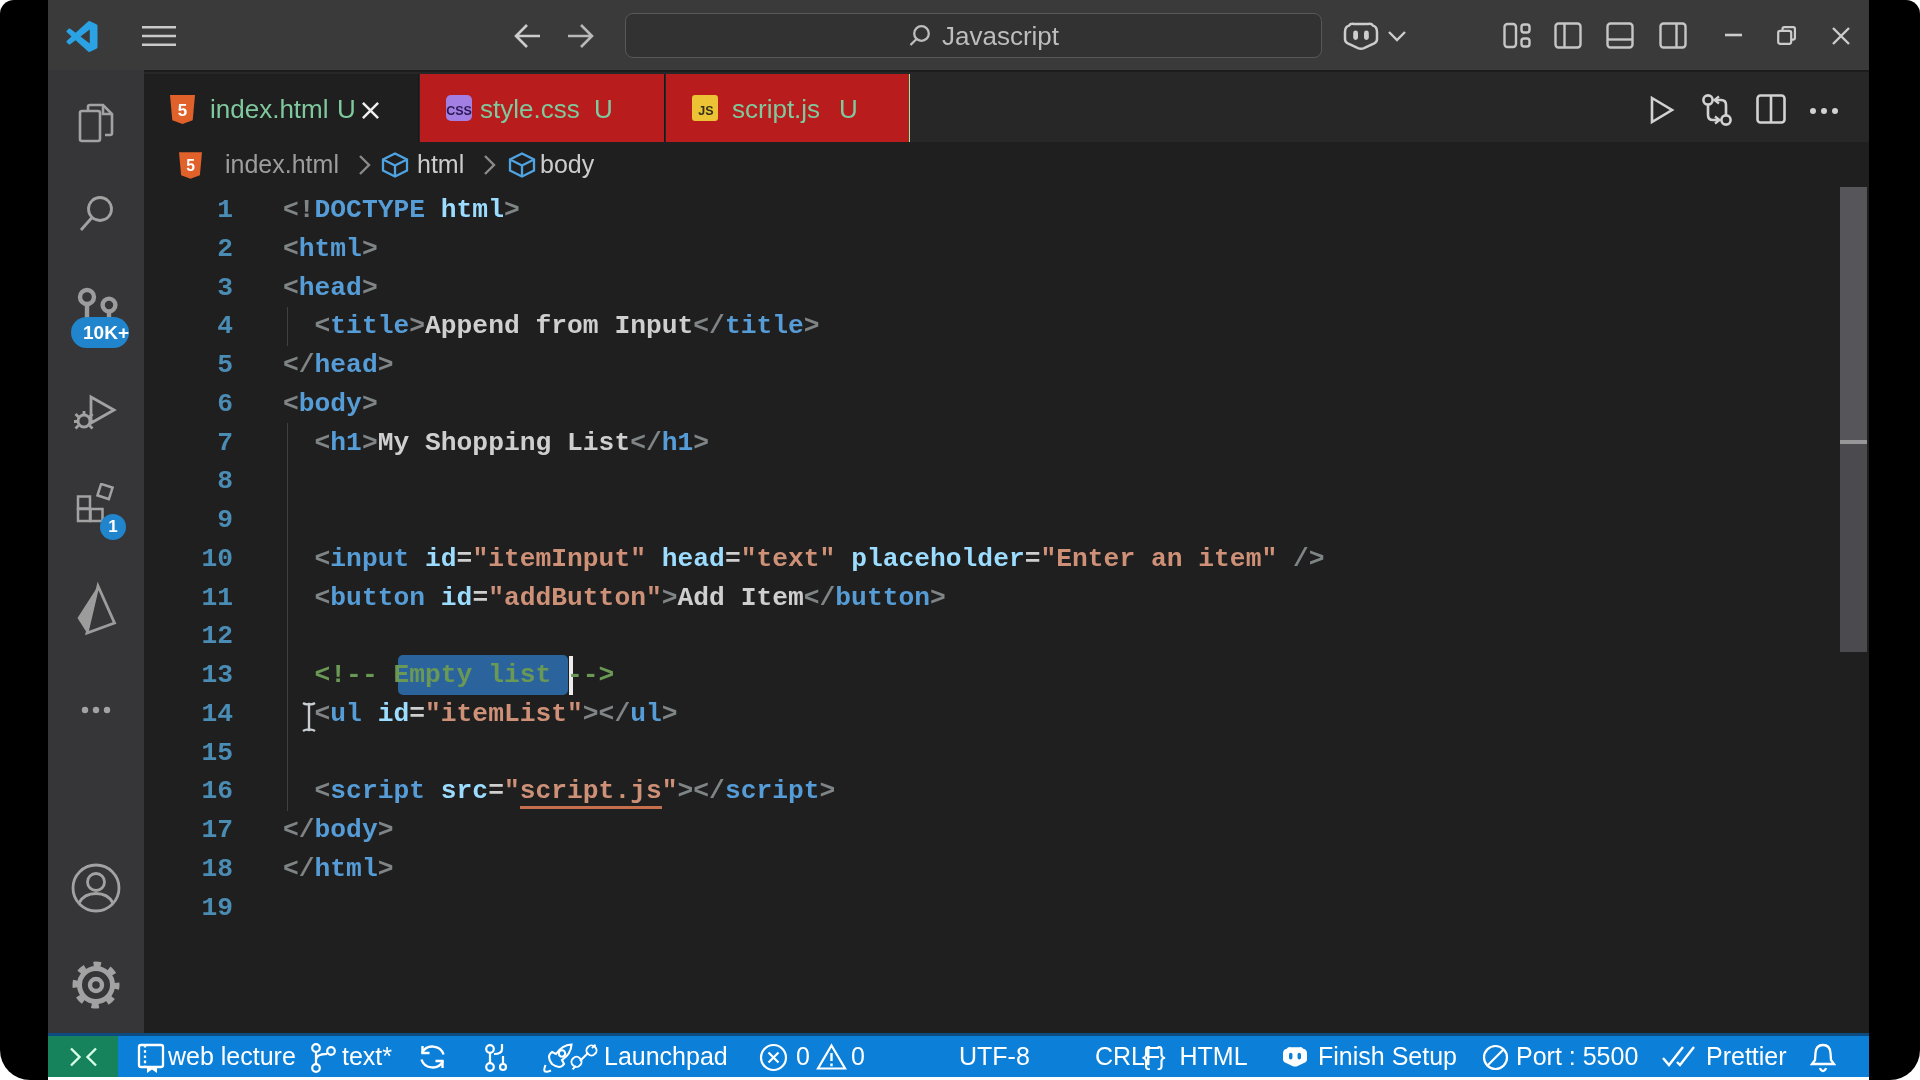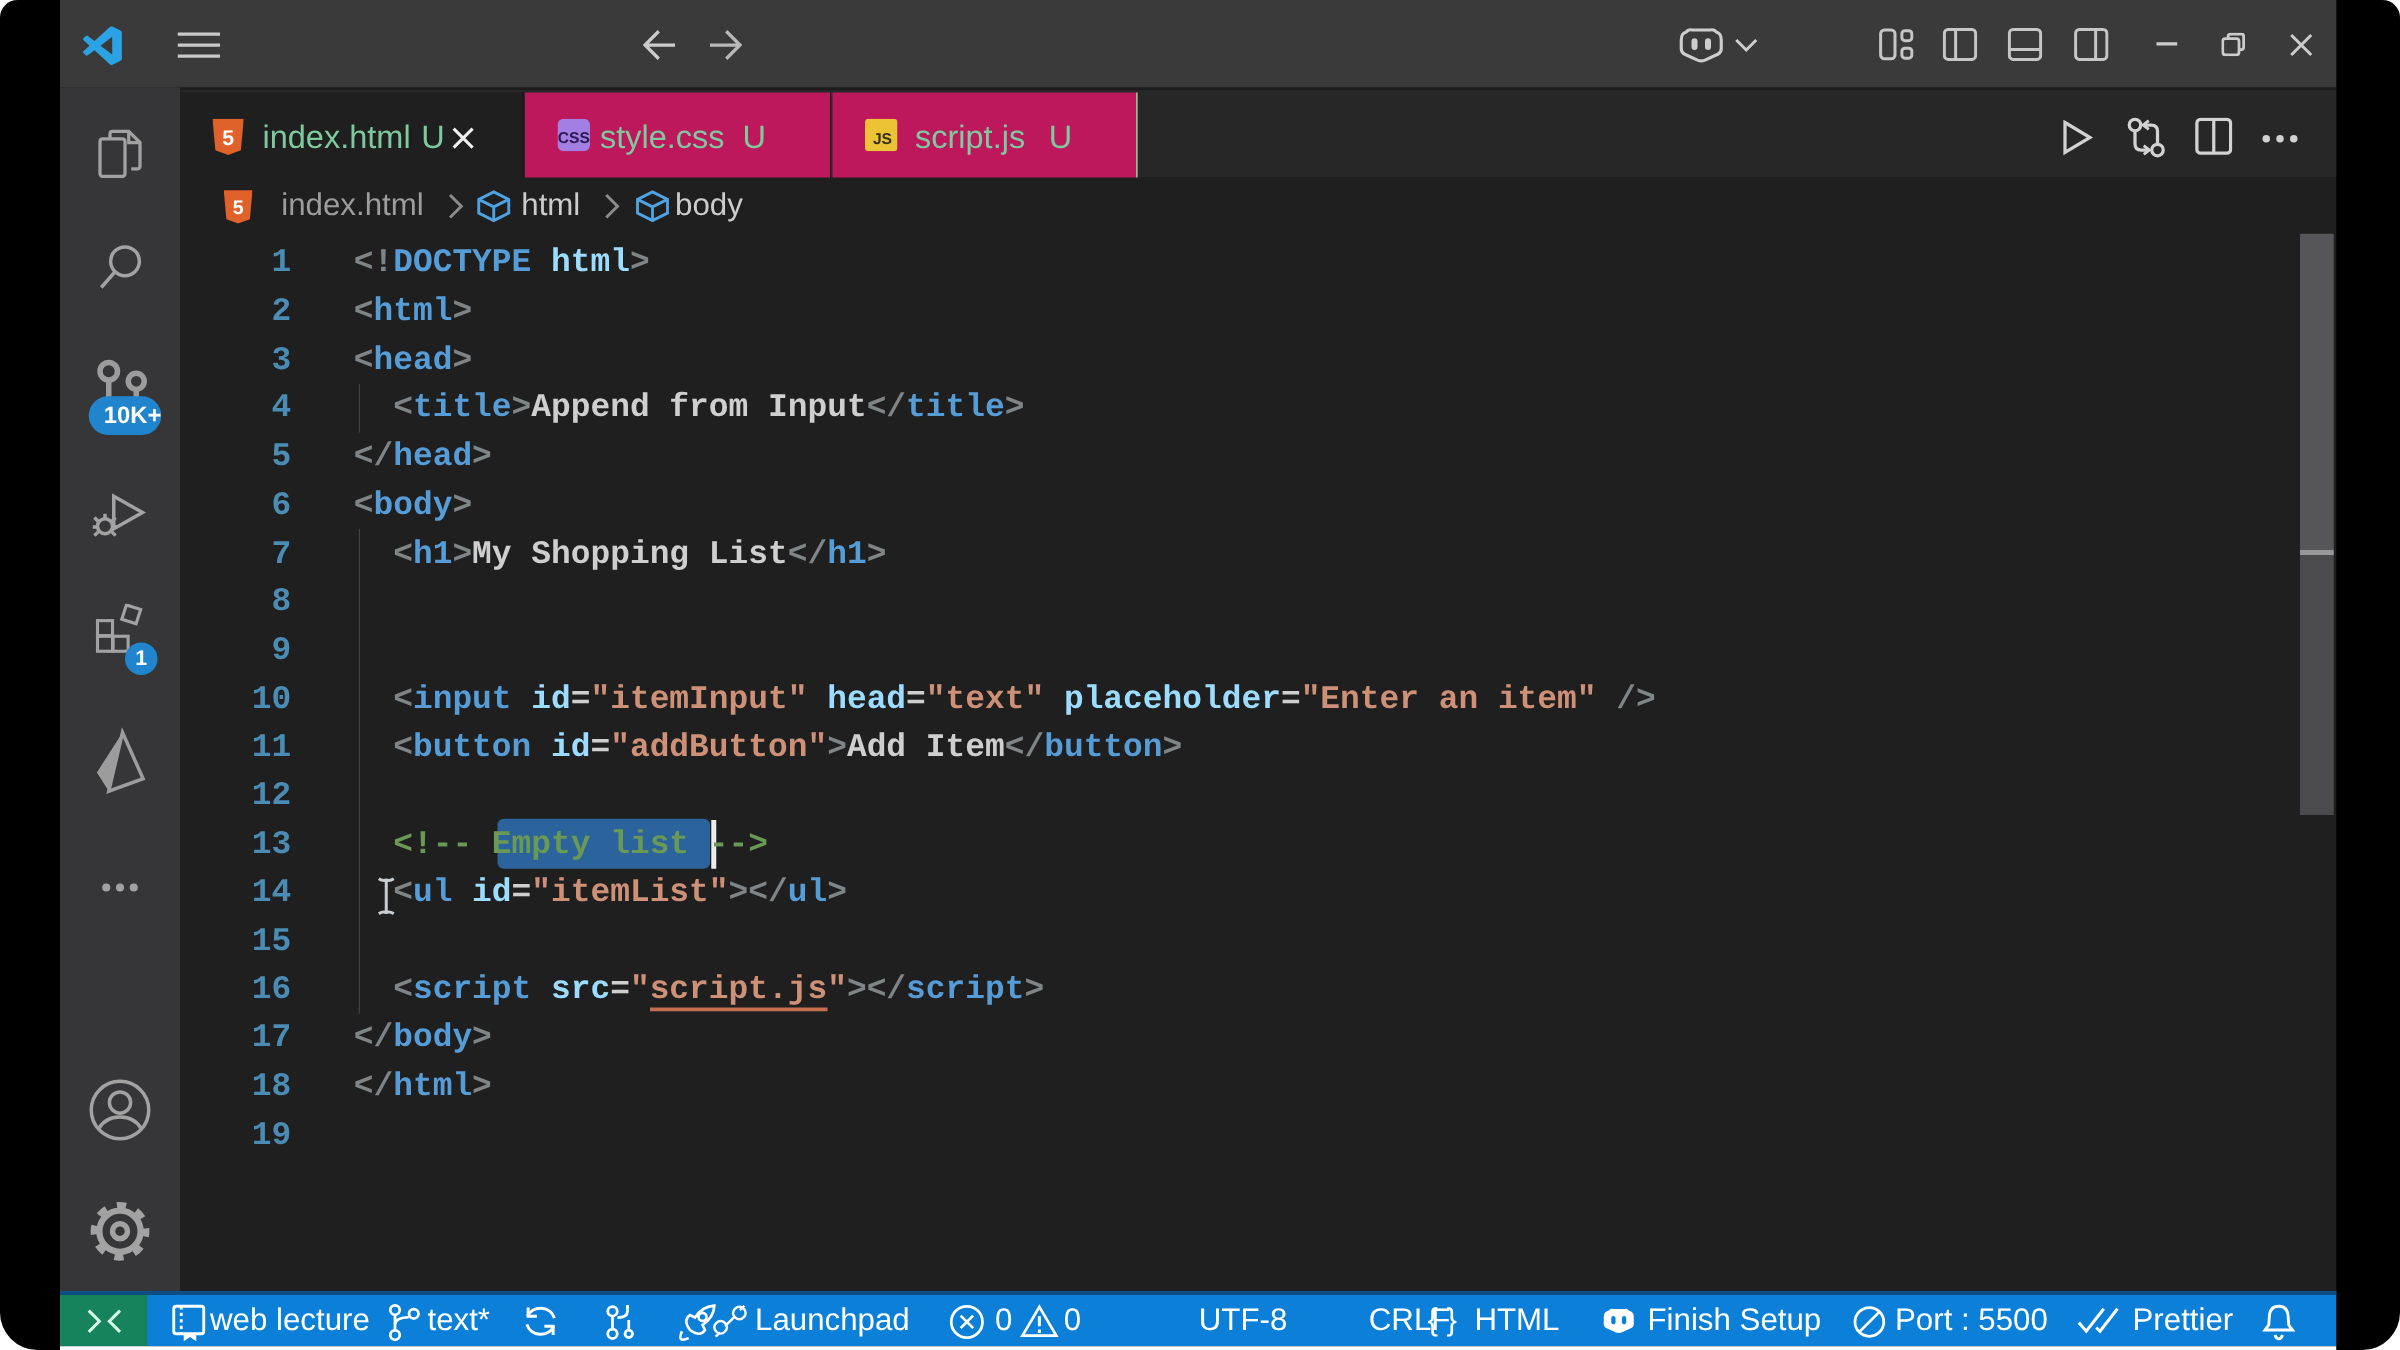--- a/index.html
+++ b/index.html
@@ -10,21 +10,21 @@
   #win{position:absolute;left:48px;top:0;width:1821px;height:1077px;background:#1f1f1f;
     font-family:"Liberation Sans", sans-serif;}
   
   #titlebar{position:absolute;left:0;top:0;width:1821px;height:70px;background:#3a3a3b;}
   #searchbox{position:absolute;left:577px;top:13px;width:697px;height:45px;background:#323233;
     border:1px solid #58585b;border-radius:8px;color:#bdbdbd;font-size:26px;}
   
   #actbar{position:absolute;left:0;top:70px;width:96px;height:963px;background:#363638;}
   
   #tabbar{position:absolute;left:96px;top:70px;width:1725px;height:72px;background:#272728;border-top:2px solid #1c1c1c;}
-  .tab{position:absolute;top:2px;height:70px;background:#be185d;}
+  .tab{position:absolute;top:2px;height:70px;background:#b91c1c;}
   .tabname{font-size:26px;color:#7fc99e;}
   
   #crumb{position:absolute;left:96px;top:142px;width:1725px;height:46px;background:#1f1f1f;}
   
   #editor{position:absolute;left:96px;top:188px;width:1725px;height:845px;background:#1f1f1f;}
   .mono{font-family:"Liberation Mono",monospace;font-weight:700;font-size:26.3px;line-height:38.75px;white-space:pre;}
   #gutter{position:absolute;left:100px;top:191px;width:85px;text-align:right;color:#4a8cb4;}
   #code{position:absolute;left:235px;top:191px;color:#cfcfcf;}
   .p{color:#7f8486;} .t{color:#569cd6;} .a{color:#9cdcfe;} .s{color:#ce9178;} .c{color:#6a9955;}
   
@@ -52,20 +52,29 @@
    <svg class="abs" style="left:466px;top:23px" width="28" height="26" viewBox="0 0 28 26">
      <g stroke="#cccccc" stroke-width="2.6" fill="none">
             <path d="M2 13h24M13 2L2 13l11 11"></path>
           </g>
    </svg>
    <svg class="abs" style="left:518px;top:23px" width="28" height="26" viewBox="0 0 28 26">
      <g stroke="#b9b9b9" stroke-width="2.6" fill="none">
             <path d="M2 13h24M15 2l11 11-11 11"></path>
           </g>
    </svg>
+   <div id="searchbox">
+     <svg class="abs" style="left:282px;top:10px" width="24" height="24" viewBox="0 0 24 24">
+       <g stroke="#bdbdbd" stroke-width="2.3" fill="none">
+              <circle cx="13.5" cy="9.5" r="7.3"></circle>
+              <path d="M8.3 15.2L2.5 21"></path>
+            </g>
+     </svg>
+     <span class="abs" style="left:316px;top:7px;">Javascript</span>
+   </div>
 
    <svg class="abs" style="left:1293px;top:21px" width="40" height="30" viewBox="0 0 40 30">
      <g stroke="#cdcdcd" stroke-width="2.5" fill="none">
        <path d="M8 4.6 Q9.5 2.2 13 3 L27 3 Q30.5 2.2 32 4.6 Q36 5.6 36 11 L36 18 Q36 21 33.2 22.4 L23 27.1 Q20 28.3 17 27.1 L6.8 22.4 Q4 21 4 18 L4 11 Q4 5.6 8 4.6 Z"></path>
      </g>
      <rect x="12.2" y="9.5" width="4.8" height="9.5" rx="2.4" fill="#cdcdcd"></rect>
      <rect x="23" y="9.5" width="4.8" height="9.5" rx="2.4" fill="#cdcdcd"></rect>
    </svg>
    <svg class="abs" style="left:1339px;top:29px" width="20" height="14" viewBox="0 0 20 14">
      <path d="M2 3l8 8 8-8" stroke="#cdcdcd" stroke-width="2.4" fill="none"></path>

